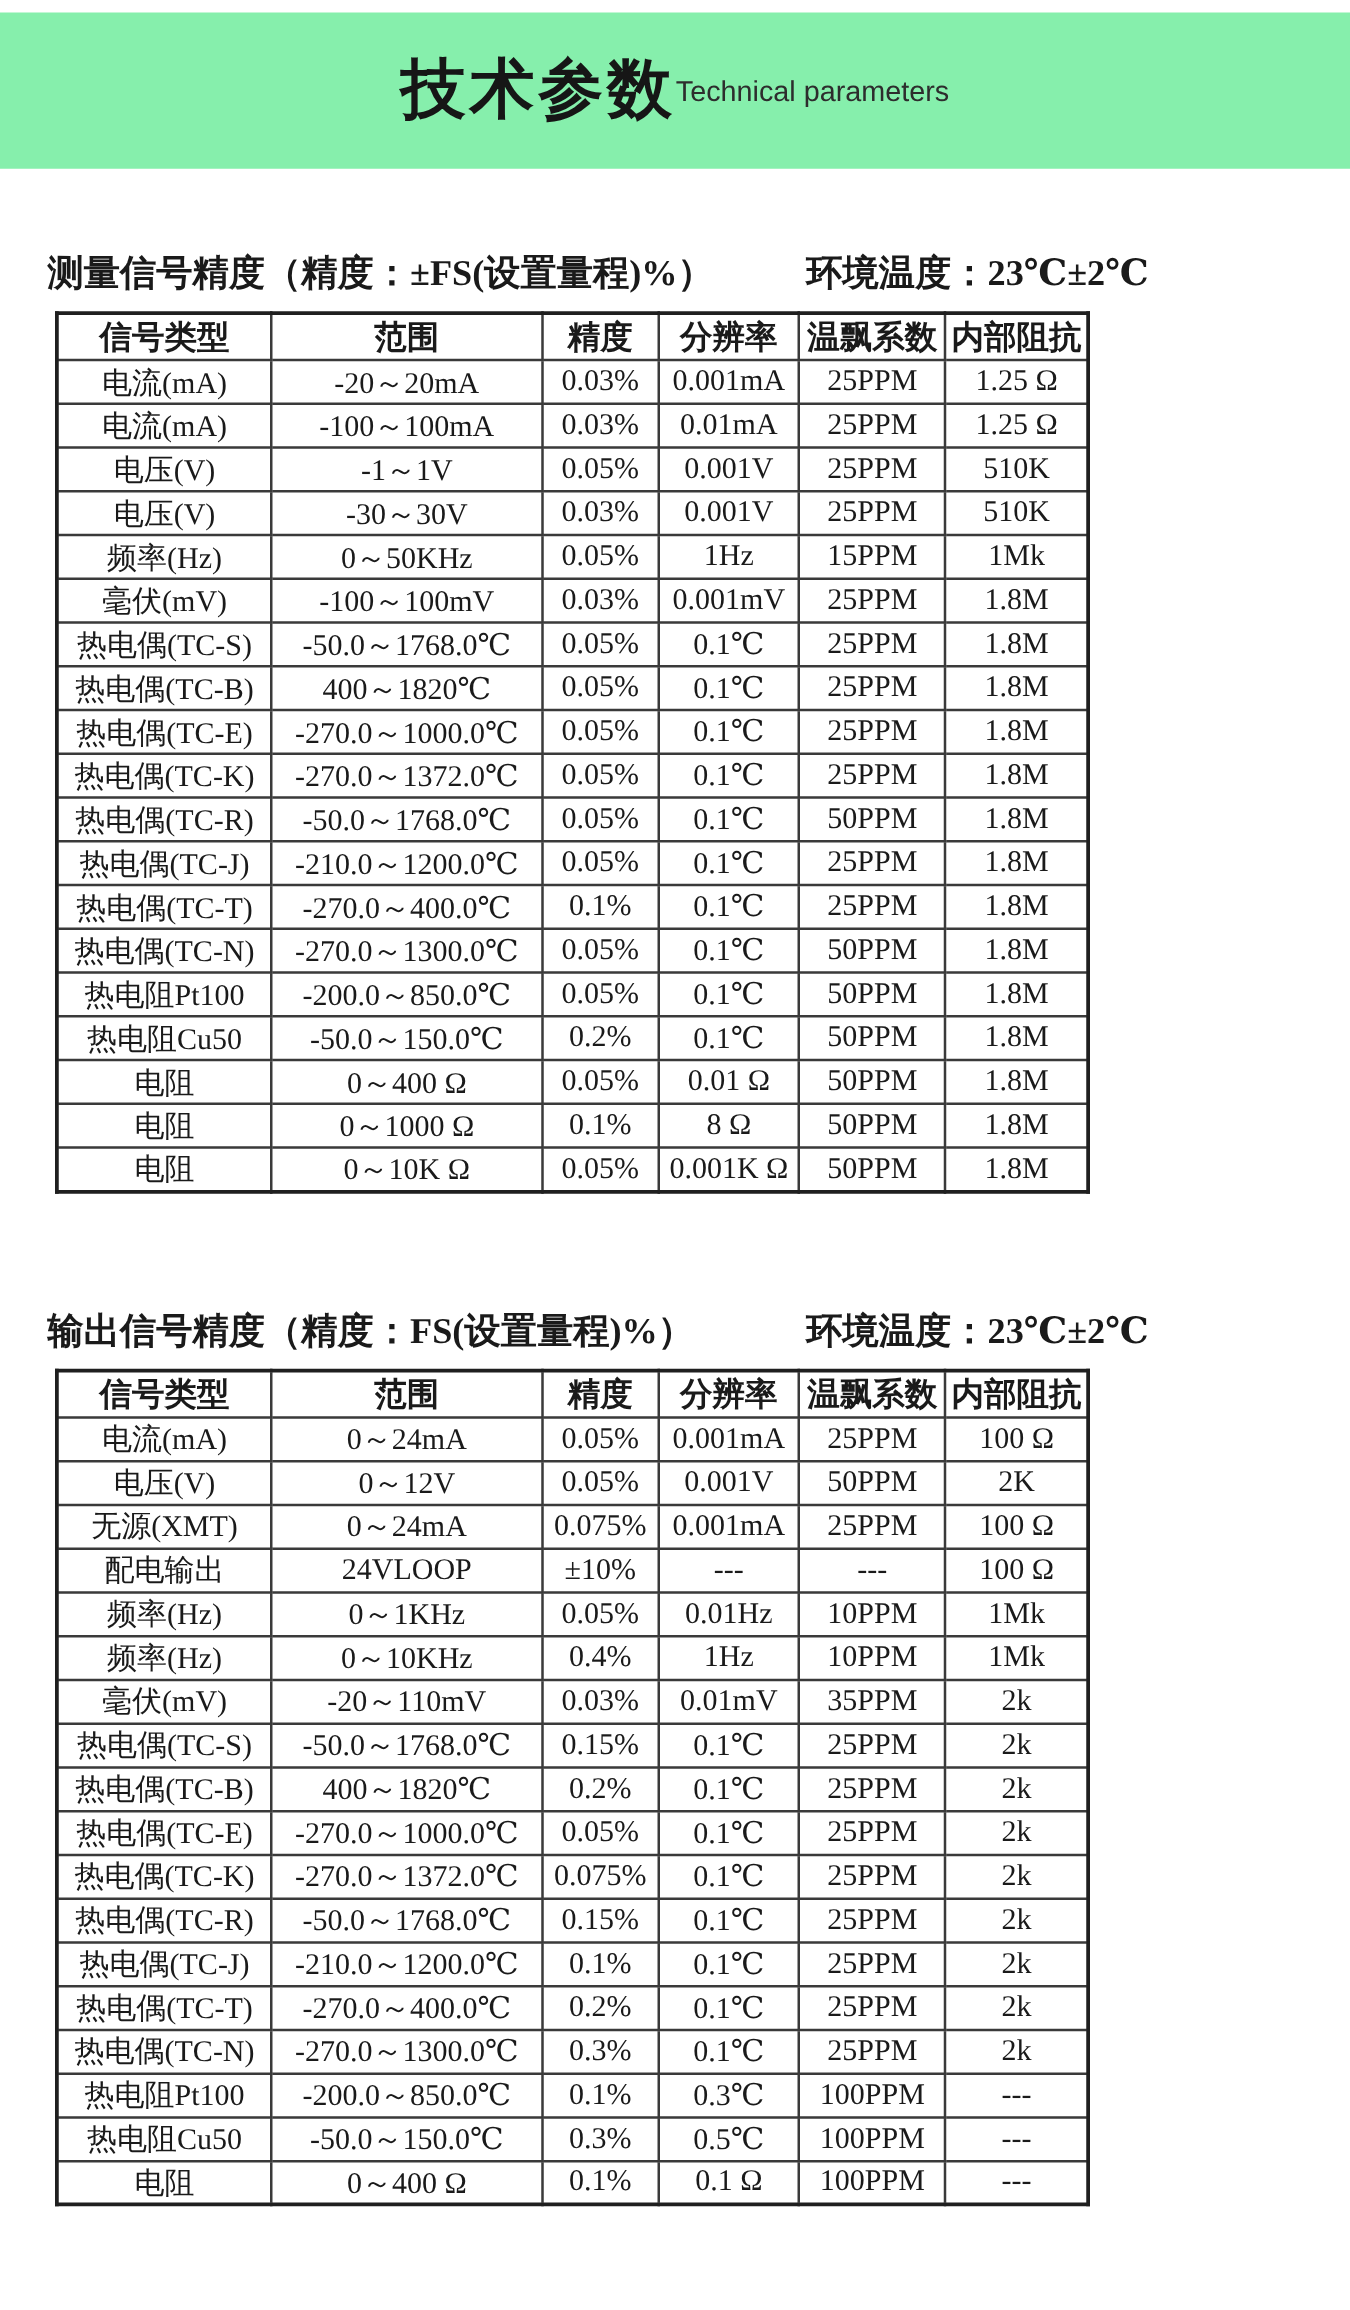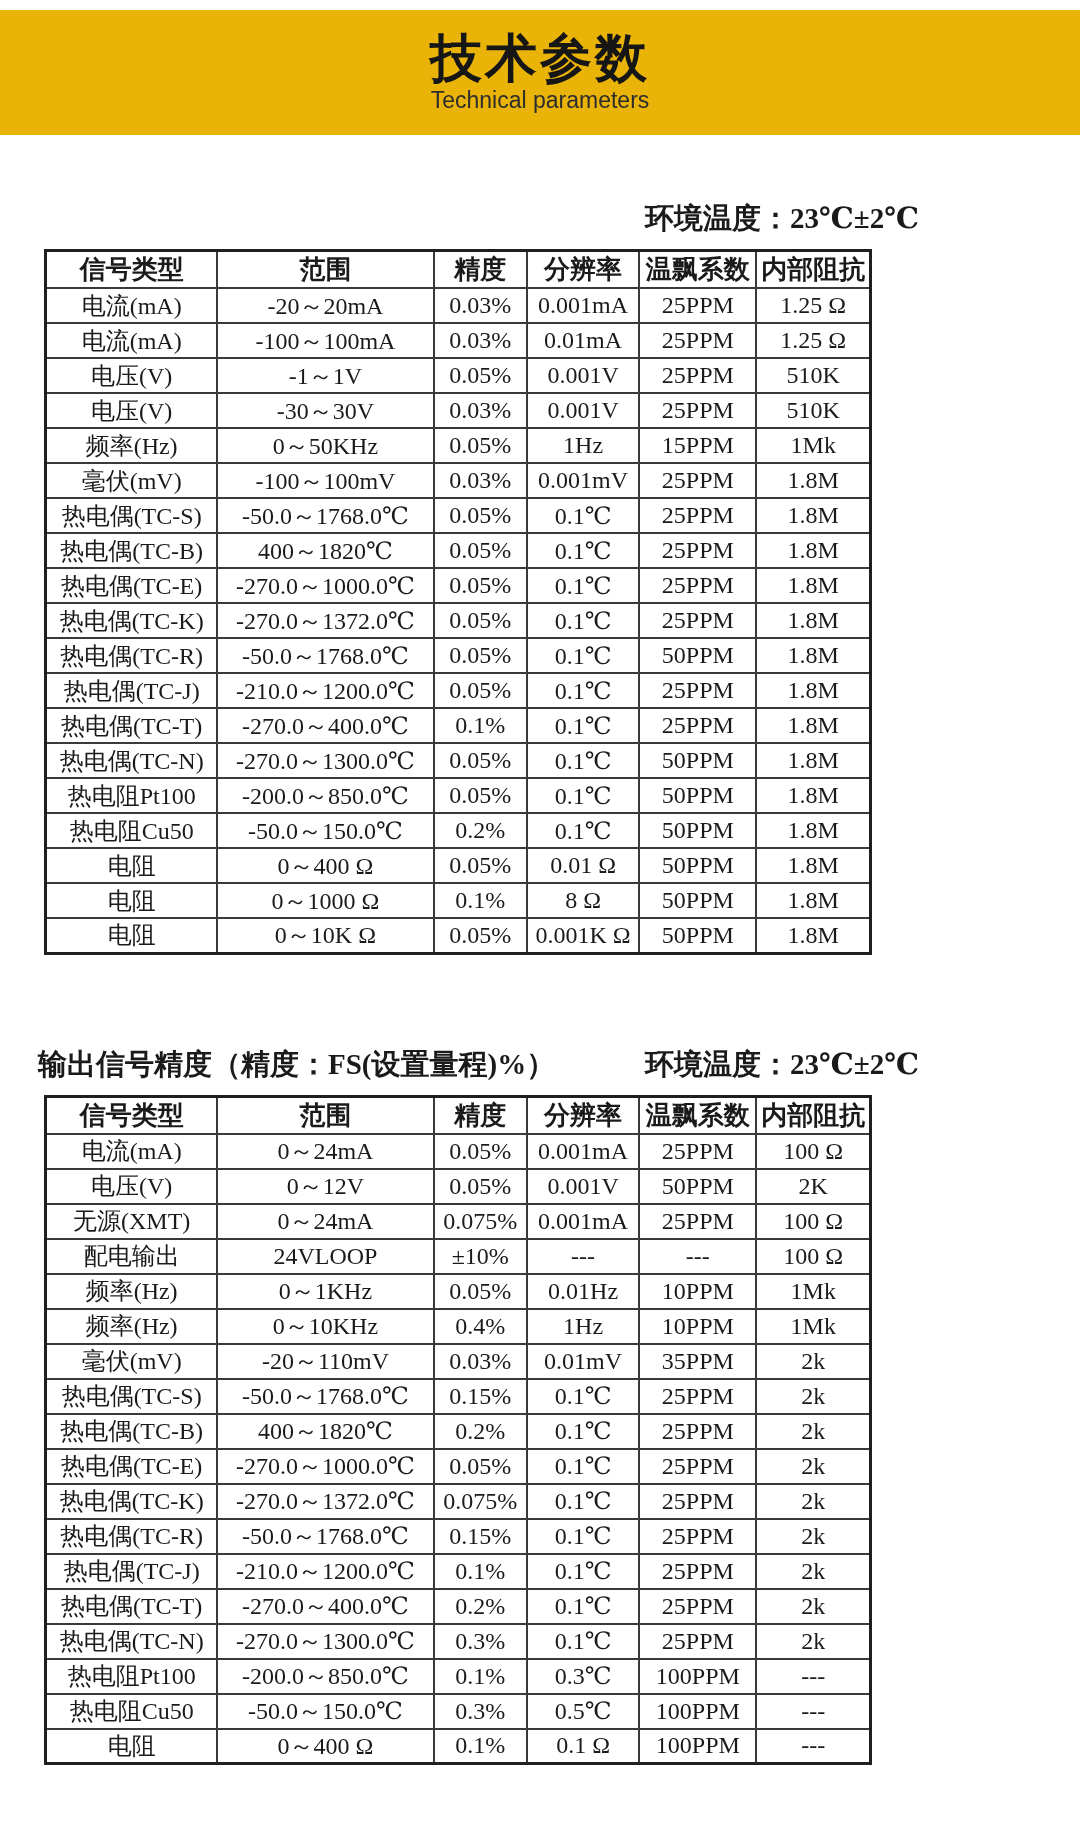--- a/index.html
+++ b/index.html
@@ -13,23 +13,23 @@
     position: relative;
     overflow: hidden;
     color: #1a1a1a;
     font-family: "Liberation Serif", "DejaVu Serif", serif;
   }
   
   .banner {
     margin-top: 10px;
     height: 125px;
     width: 100%;
-    background: #eab308;
+    background: #86efac;
     display: flex;
-    flex-direction: column;
+    flex-direction: row;
     align-items: center;
     justify-content: center;
   }
   .banner-title {
     font-family: "Liberation Sans", "DejaVu Sans", sans-serif;
     font-size: 52px;
     font-weight: bold;
     letter-spacing: 3px;
     color: #161616;
     line-height: 1.05;
@@ -90,20 +90,21 @@
 </style>
 </head>
 <body>
 
 <div class="banner">
   <div class="banner-title">技术参数</div>
   <div class="banner-sub">Technical parameters</div>
 </div>
 
 <div class="section-head" id="section-head-1">
+  <span class="heading">测量信号精度（精度：±FS(设置量程)%）</span>
   <span class="condition">环境温度：23℃±2℃</span>
 </div>
 
 <table class="spec">
   <colgroup>
     <col class="c0">
       <col class="c1">
       <col class="c2">
       <col class="c3">
       <col class="c4">

